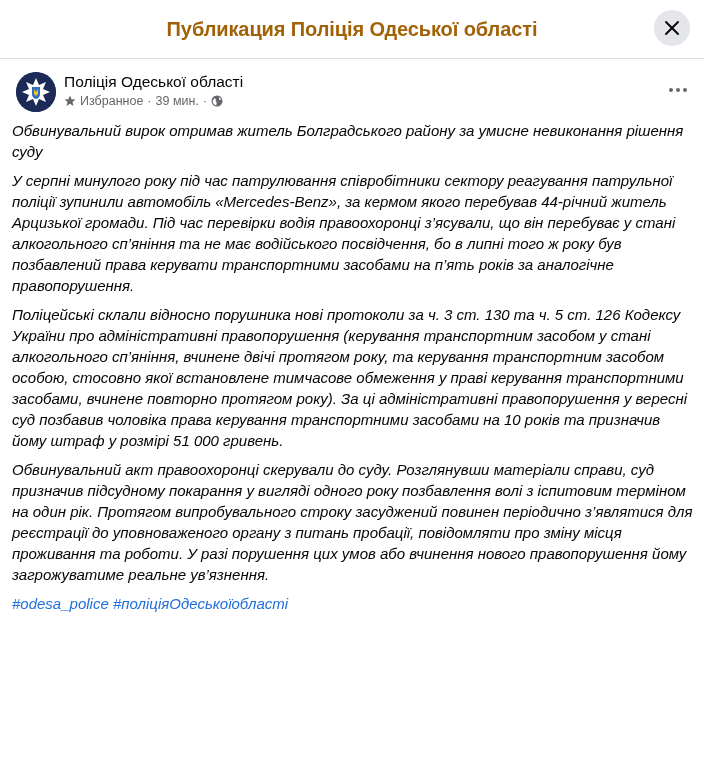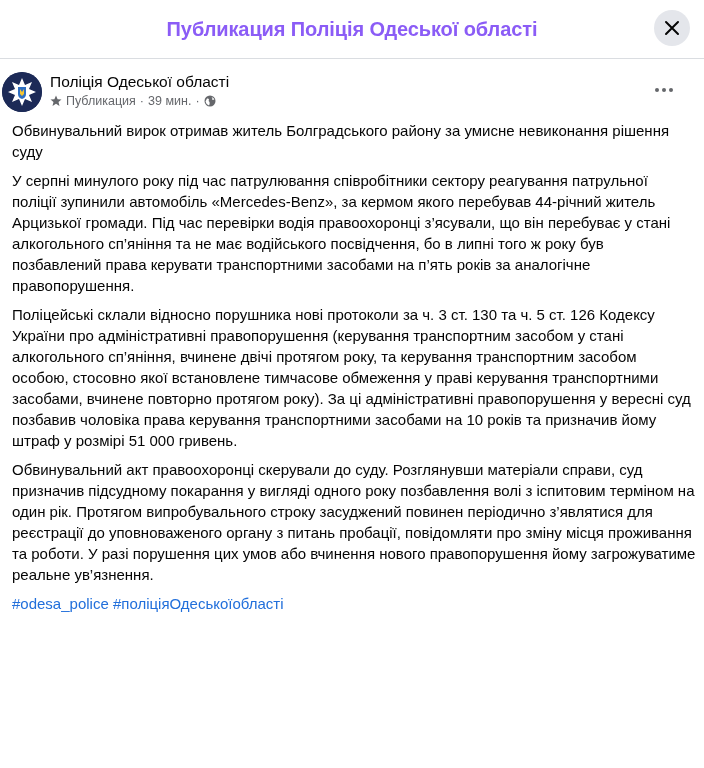--- a/index.html
+++ b/index.html
@@ -3,36 +3,36 @@
   <meta charset="utf-8">
   <style>
     * { box-sizing: border-box; margin: 0; padding: 0; }
     html, body { width: 704px; height: 768px; overflow: hidden; background: #ffffff; }
     body { font-family: "Liberation Sans", "DejaVu Sans", sans-serif; color: #050505; position: relative; }
     .header {
       position: absolute; left: 0; top: 0; width: 704px; height: 59px;
       border-bottom: 1px solid #dadde1; background: #fff;
       display: flex; align-items: center; justify-content: center;
     }
-    .header-title { font-size: 20px; font-weight: bold; color: #8b5cf6; letter-spacing: -0.1px; }
+    .header-title { font-size: 20px; font-weight: bold; color: #a16207; letter-spacing: -0.1px; }
     .close-btn {
       position: absolute; right: 14px; top: 10px; width: 36px; height: 36px; border-radius: 50%;
       background: #e4e6eb; display: flex; align-items: center; justify-content: center; cursor: pointer;
     }
-    .post-header { position: absolute; left: 2px; top: 72px; width: 680px; height: 42px; }
+    .post-header { position: absolute; left: 16px; top: 72px; width: 680px; height: 42px; }
     .avatar {
       position: absolute; left: 0; top: 0; width: 40px; height: 40px; border-radius: 50%;
       background: #1c2a57; overflow: hidden;
     }
     .author { position: absolute; left: 48px; top: 1px; font-size: 15.5px; font-weight: 500; color: #050505; }
     .meta { position: absolute; left: 48px; top: 22px; font-size: 12.5px; color: #65676b; display: flex; align-items: center; gap: 4px; }
     .more-btn { position: absolute; right: 6px; top: 8px; width: 24px; height: 20px; display: flex; align-items: center; justify-content: center; gap: 3px; cursor: pointer; }
     .more-btn span { width: 4px; height: 4px; border-radius: 50%; background: #65676b; display: block; }
     .body { position: absolute; left: 12px; top: 120px; width: 684px; font-size: 15px; line-height: 21px; color: #050505; }
-    .body p { margin-bottom: 8px; }
+    .body p { margin-bottom: 8px; font-style: italic; }
     .hashtags { color: #216fdb; }
     .hashtags a { color: #216fdb; text-decoration: none; cursor: pointer; }
   </style>
 </head>
 <body>
 
 <div class="header">
   <div class="header-title">Публикация Поліція Одеської області</div>
   <div class="close-btn" aria-label="Закрыть">
     <svg width="16" height="16" viewBox="0 0 16 16">
@@ -48,21 +48,21 @@
       <polygon fill="#ffffff" points="20,6 23,13 30,10 27,17 34,20 27,23 30,30 23,27 20,34 17,27 10,30 13,23 6,20 13,17 10,10 17,13"></polygon>
       <path d="M16 15 H24 V22 Q24 26 20 27 Q16 26 16 22 Z" fill="#2f6fc2"></path>
       <path d="M18 17 V22 L20 24 L22 22 V17 L20 20 Z" fill="#f4c430"></path>
     </svg>
   </div>
   <div class="author">Поліція Одеської області</div>
   <div class="meta">
     <svg width="12" height="12" viewBox="0 0 12 12">
       <polygon fill="#65676b" points="6,0.5 7.6,4.2 11.5,4.5 8.5,7 9.5,11 6,8.8 2.5,11 3.5,7 0.5,4.5 4.4,4.2"></polygon>
     </svg>
-    <span>Публикация</span>
+    <span>Избранное</span>
     <span>·</span>
     <span>39 мин.</span>
     <span>·</span>
     <svg width="12" height="12" viewBox="0 0 12 12">
       <circle cx="6" cy="6" r="5.5" fill="#65676b"></circle>
       <path d="M3 3.5 Q4.5 3 5 4.5 Q4 6 5.5 7 Q6 9 5 10.5 Q2 9.5 1.5 6.5 Z" fill="#ffffff"></path>
       <path d="M7.5 2 Q9 3 8 4.5 Q9.5 5 10.3 4.5 Q10 2.5 7.5 2 Z" fill="#ffffff"></path>
     </svg>
   </div>
   <div class="more-btn">

